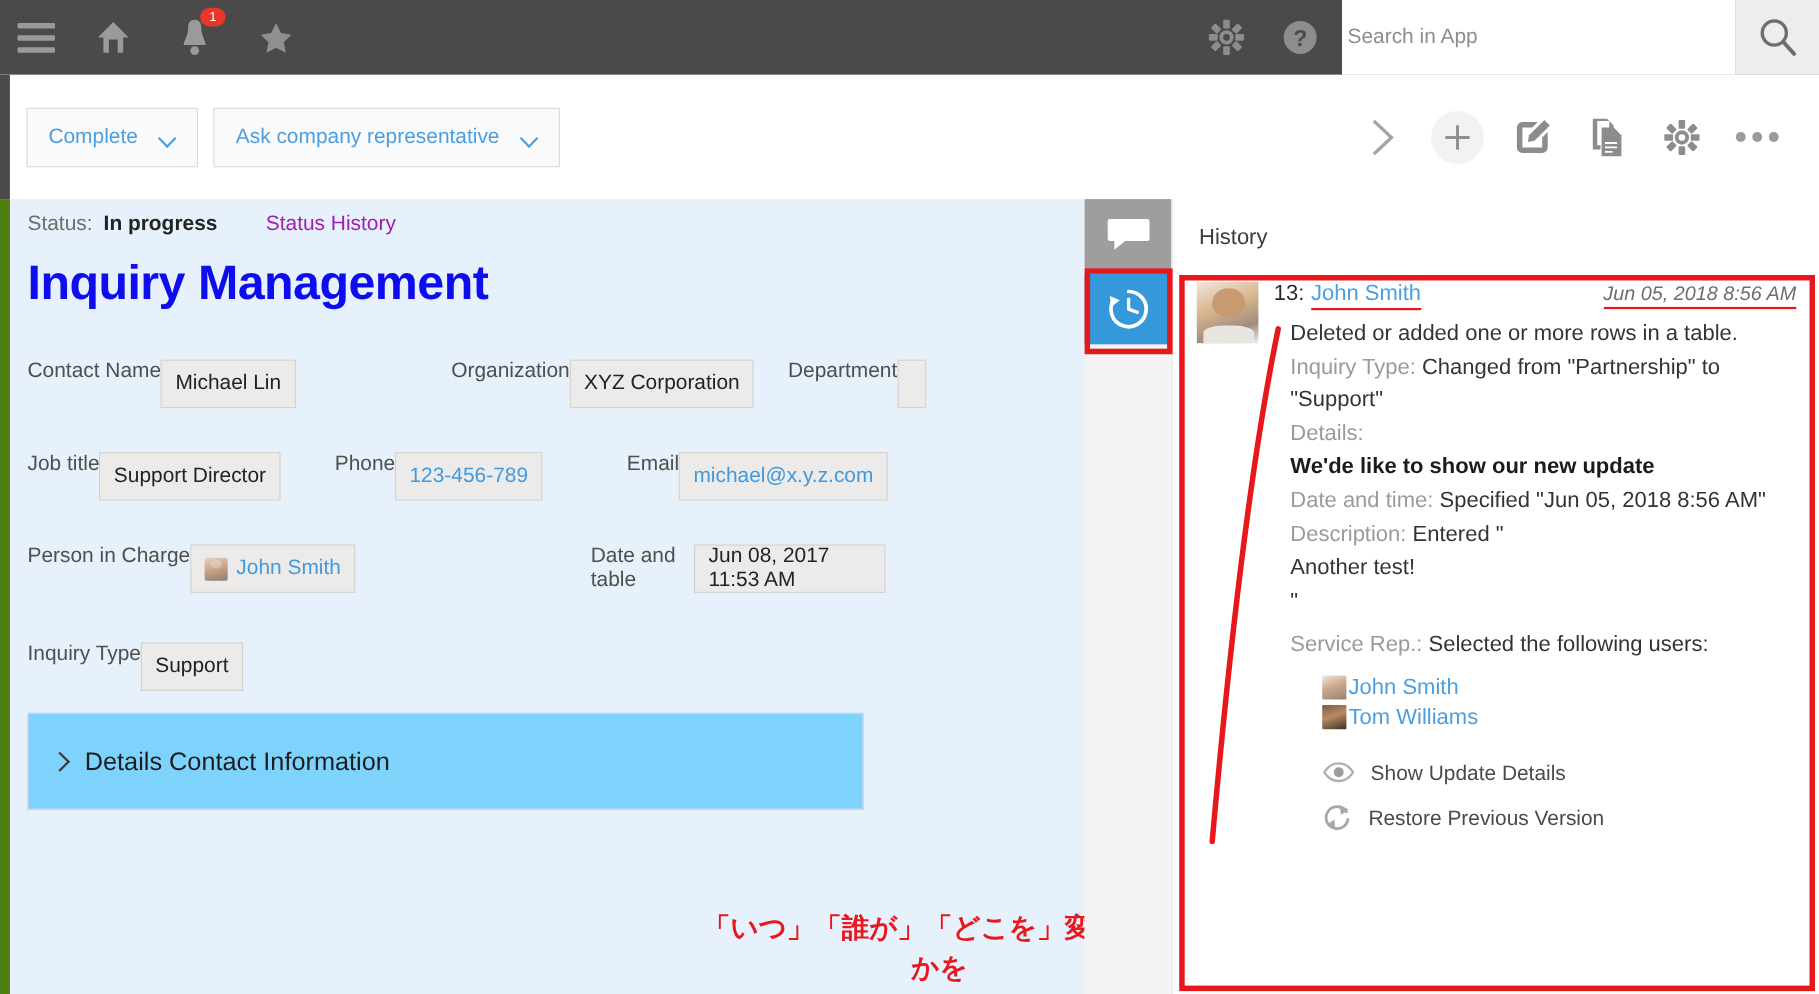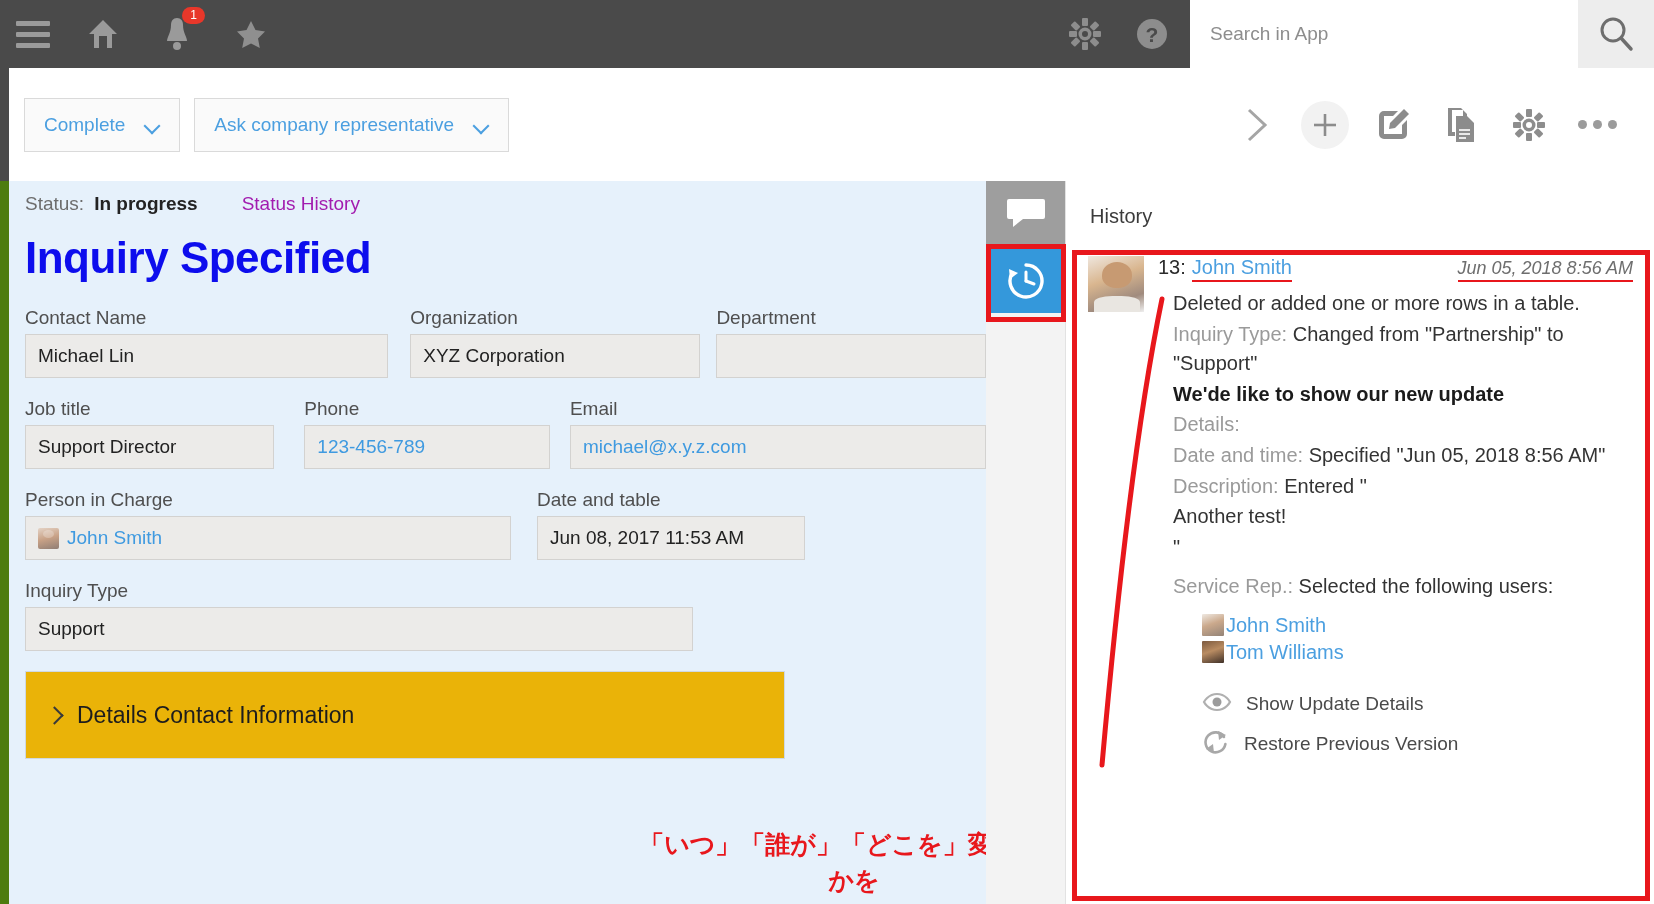--- a/index.html
+++ b/index.html
@@ -73,21 +73,21 @@
     height: 68px;
     margin-left: 6px;
   }
   .search-input {
     width: 348px;
     border: 0;
     outline: 0;
     background: #ffffff;
     font-size: 19px;
     color: #333;
-    padding: 0 20px;
+    padding: 0 5px;
     font-family: "Liberation Sans", sans-serif;
   }
   .search-input::placeholder { color: #8d8d8d; }
   .search-btn {
     width: 76px;
     background: #ededed;
     border: 0;
     display: flex;
     align-items: center;
     justify-content: center;
@@ -203,21 +203,21 @@
   .title {
     margin: 18px 0 0 16px;
     font-size: 44px;
     font-weight: bold;
     color: #0d0ded;
     letter-spacing: -0.5px;
   }
 
   .formgrid { margin: 24px 0 0 16px; }
   .frow { display: flex; margin-bottom: 20px; }
-  .fld { display: flex; flex-direction: column; }
+  .fld { display: flex; flex-direction: row; margin-top: 20px; }
   .flabel {
     font-size: 19px;
     color: #4f4f4f;
     margin-bottom: 5px;
   }
   .fbox {
     height: 44px;
     background: #ecebe9;
     border: 1px solid #d3d2d0;
     box-sizing: border-box;
@@ -244,21 +244,21 @@
     width: 11px; height: 8px;
     border-radius: 50%;
     background: rgba(255,255,255,0.25);
   }
   .uname { color: #3f9ae0; }
 
   .details-accordion {
     margin: 18px 0 0 16px;
     width: 760px;
     height: 88px;
-    background: #eab308;
+    background: #7dd3fc;
     border: 1px solid #cfd9e3;
     box-sizing: border-box;
     display: flex;
     align-items: center;
     gap: 17px;
     padding-left: 22px;
     cursor: pointer;
   }
   .chev-r {
     width: 12px; height: 20px;
@@ -579,21 +579,21 @@
   <div class="bodywrap">
 
     <div class="leftpanel">
 
       <div class="statusrow">
         <span>Status:</span>
         <span class="status-val">In progress</span>
         <span class="status-hist">Status History</span>
       </div>
 
-      <div class="title">Inquiry Specified</div>
+      <div class="title">Inquiry Management</div>
 
       <div class="formgrid">
 
         <div class="frow">
           <div class="fld" style="width:388px;">
             <span class="flabel">Contact Name</span>
             <div class="fbox">Michael Lin</div>
           </div>
           <div class="fld" style="width:310px;margin-left:22px;">
             <span class="flabel">Organization</span>
@@ -683,24 +683,24 @@
             <span class="hp-date">Jun 05, 2018 8:56 AM</span>
           </div>
 
           <div class="hp-lines">
             <div class="hp-line">Deleted or added one or more rows in a table.</div>
 
             <div class="hp-line">
               <span class="lbl">Inquiry Type:</span><span> Changed from "Partnership" to "Support"</span>
             </div>
             <div class="hp-line">
+              <span class="lbl">Details:</span><span></span>
+            </div>
+            <div class="hp-line">
               <span class="bold">We'de like to show our new update</span>
-            </div>
-            <div class="hp-line">
-              <span class="lbl">Details:</span><span></span>
             </div>
             <div class="hp-line">
               <span class="lbl">Date and time:</span><span> Specified "Jun 05, 2018 8:56 AM"</span>
             </div>
             <div class="hp-line">
               <span class="lbl">Description:</span><span> Entered "</span>
             </div>
             <div class="hp-line">
               <span>Another test!</span>
             </div>

